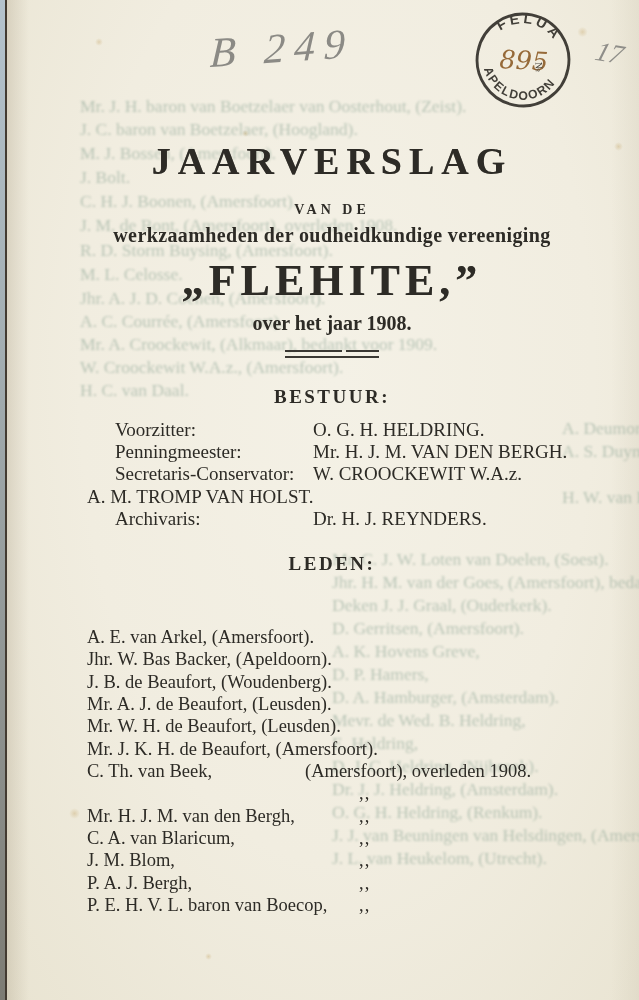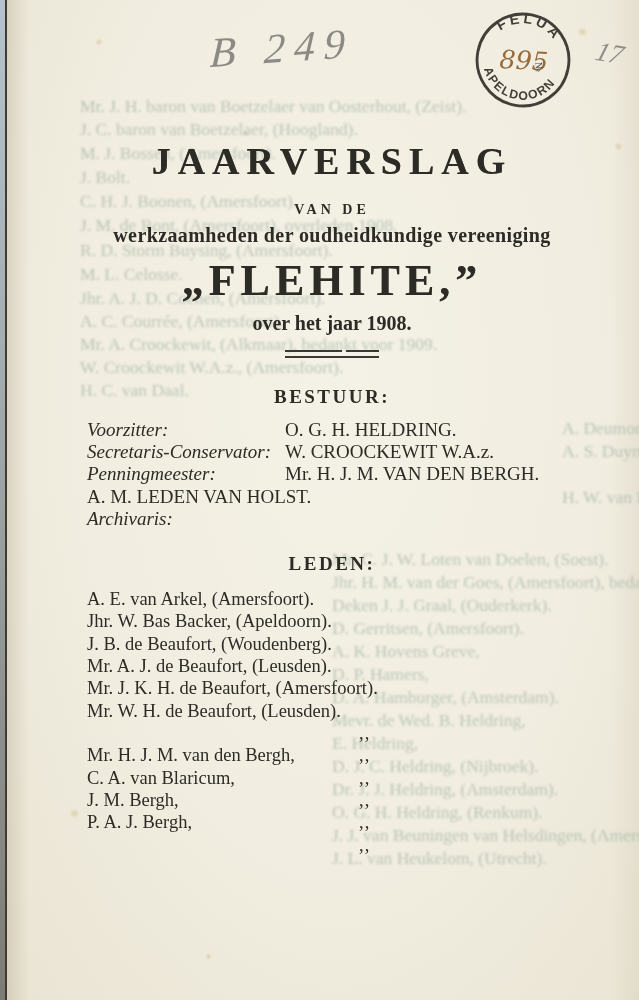--- a/index.html
+++ b/index.html
@@ -46,22 +46,22 @@
   .year-line{top:312px;font-size:20px;font-weight:bold;}
   .divider{top:350px;}
   .divider .bar{width:94px;height:2px;margin:0 auto 4px auto;
     background:linear-gradient(90deg,#3a3833 0 61%,rgba(58,56,51,0) 61% 65%,#3a3833 65% 100%);}
   .divider .bar:last-child{background:#3a3833;margin-bottom:0;}
   .section-heading{font-size:19px;letter-spacing:2.5px;font-weight:600;}
   .bestuur-heading{top:386px;}
   .leden-heading{top:553px;}
   .bestuur-table{position:absolute;left:80px;top:419px;font-size:19px;color:#2d2b26;}
   .b-row{display:flex;line-height:22.2px;white-space:nowrap;}
-  .b-role{width:198px;font-style:italic;}
-  .leden-list{position:absolute;left:80px;top:588px;font-size:18.5px;color:#2d2b26;width:545px;}
+  .b-role{width:198px;margin-left:28px;}
+  .leden-list{position:absolute;left:80px;top:626px;font-size:18.5px;color:#2d2b26;width:545px;}
   .l-row{position:relative;height:22.35px;line-height:22.35px;white-space:nowrap;}
   .ditto{position:absolute;left:272px;letter-spacing:1px;}
   .aligned-loc{position:absolute;left:218px;}
   .status-note{position:absolute;left:328px;}
 </style>
 </head>
 <body>
 
 <div class="scan">
   <div class="paper">
@@ -139,46 +139,48 @@
         <div class="bar"></div>
       </div>
 
       <div class="center section-heading bestuur-heading">BESTUUR:</div>
       <div class="bestuur-table">
           <div class="b-row">
             <span class="b-role">Voorzitter:</span>
             <span class="b-name">O. G. H. HELDRING.</span>
           </div>
           <div class="b-row">
+            <span class="b-role">Penningmeester:</span>
+            <span class="b-name">Mr. H. J. M. VAN DEN BERGH.</span>
+          </div>
+          <div class="b-row">
             <span class="b-role">Secretaris-Conservator:</span>
             <span class="b-name">W. CROOCKEWIT W.A.z.</span>
           </div>
           <div class="b-row">
-            <span class="b-role">Penningmeester:</span>
-            <span class="b-name">Mr. H. J. M. VAN DEN BERGH.</span>
-          </div>
-          <div class="b-row">
-            <span class="b-name">A. M. LEDEN VAN HOLST.</span>
+            <span class="b-name">A. M. TROMP VAN HOLST.</span>
           </div>
           <div class="b-row">
             <span class="b-role">Archivaris:</span>
+            <span class="b-name">Dr. H. J. REYNDERS.</span>
           </div>
         </div>
 
       <div class="center section-heading leden-heading">LEDEN:</div>
       <div class="leden-list">
           <div class="l-row"><span>A. E. van Arkel, (Amersfoort).</span></div>
           <div class="l-row"><span>Jhr. W. Bas Backer, (Apeldoorn).</span></div>
           <div class="l-row"><span>J. B. de Beaufort, (Woudenberg).</span></div>
           <div class="l-row"><span>Mr. A. J. de Beaufort, (Leusden).</span></div>
+          <div class="l-row"><span>Mr. W. H. de Beaufort, (Leusden).</span></div>
           <div class="l-row"><span>Mr. J. K. H. de Beaufort, (Amersfoort).</span></div>
-          <div class="l-row"><span>Mr. W. H. de Beaufort, (Leusden).</span></div>
+          <div class="l-row"><span>C. Th. van Beek,</span><span class="aligned-loc">(Amersfoort), overleden 1908.</span></div>
           <div class="l-row"><span class="ditto">,,</span></div>
           <div class="l-row"><span>Mr. H. J. M. van den Bergh,</span><span class="ditto">,,</span></div>
           <div class="l-row"><span>C. A. van Blaricum,</span><span class="ditto">,,</span></div>
-          <div class="l-row"><span>J. M. Bergh,</span><span class="ditto">,,</span></div>
+          <div class="l-row"><span>J. M. Blom,</span><span class="ditto">,,</span></div>
           <div class="l-row"><span>P. A. J. Bergh,</span><span class="ditto">,,</span></div>
-          <div class="l-row"><span class="ditto">,,</span></div>
+          <div class="l-row"><span>P. E. H. V. L. baron van Boecop,</span><span class="ditto">,,</span></div>
         </div>
     </div>
 
   </div>
 </div>
 
 </body></html>

